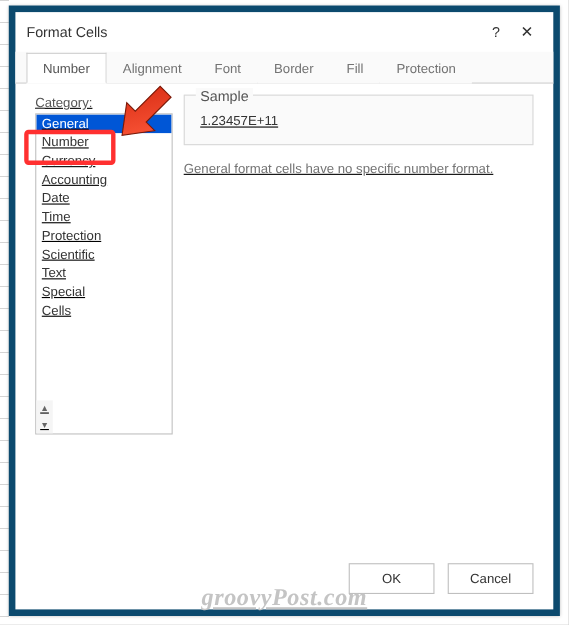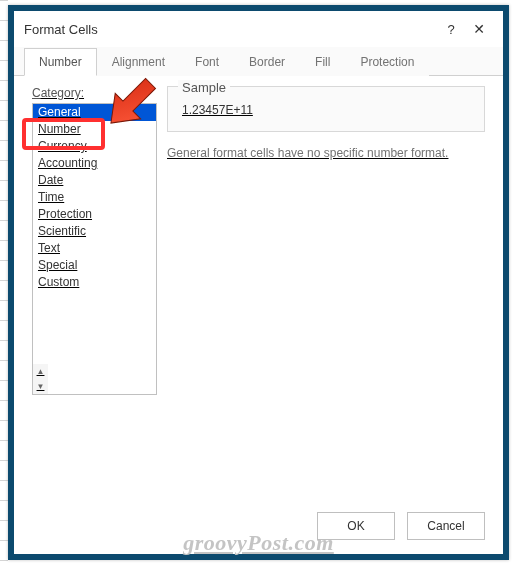--- a/index.html
+++ b/index.html
@@ -249,21 +249,21 @@
             <div class="cat-item selected">General</div>
             <div class="cat-item">Number</div>
             <div class="cat-item">Currency</div>
             <div class="cat-item">Accounting</div>
             <div class="cat-item">Date</div>
             <div class="cat-item">Time</div>
             <div class="cat-item">Protection</div>
             <div class="cat-item">Scientific</div>
             <div class="cat-item">Text</div>
             <div class="cat-item">Special</div>
-            <div class="cat-item">Custom</div>
+            <div class="cat-item">Cells</div>
           </div>
           <div class="sb">
             <div class="arr">▲</div>
             <div class="arr">▼</div>
           </div>
         </div>
       </div>
 
       <div class="right">
         <div class="sample-box">

